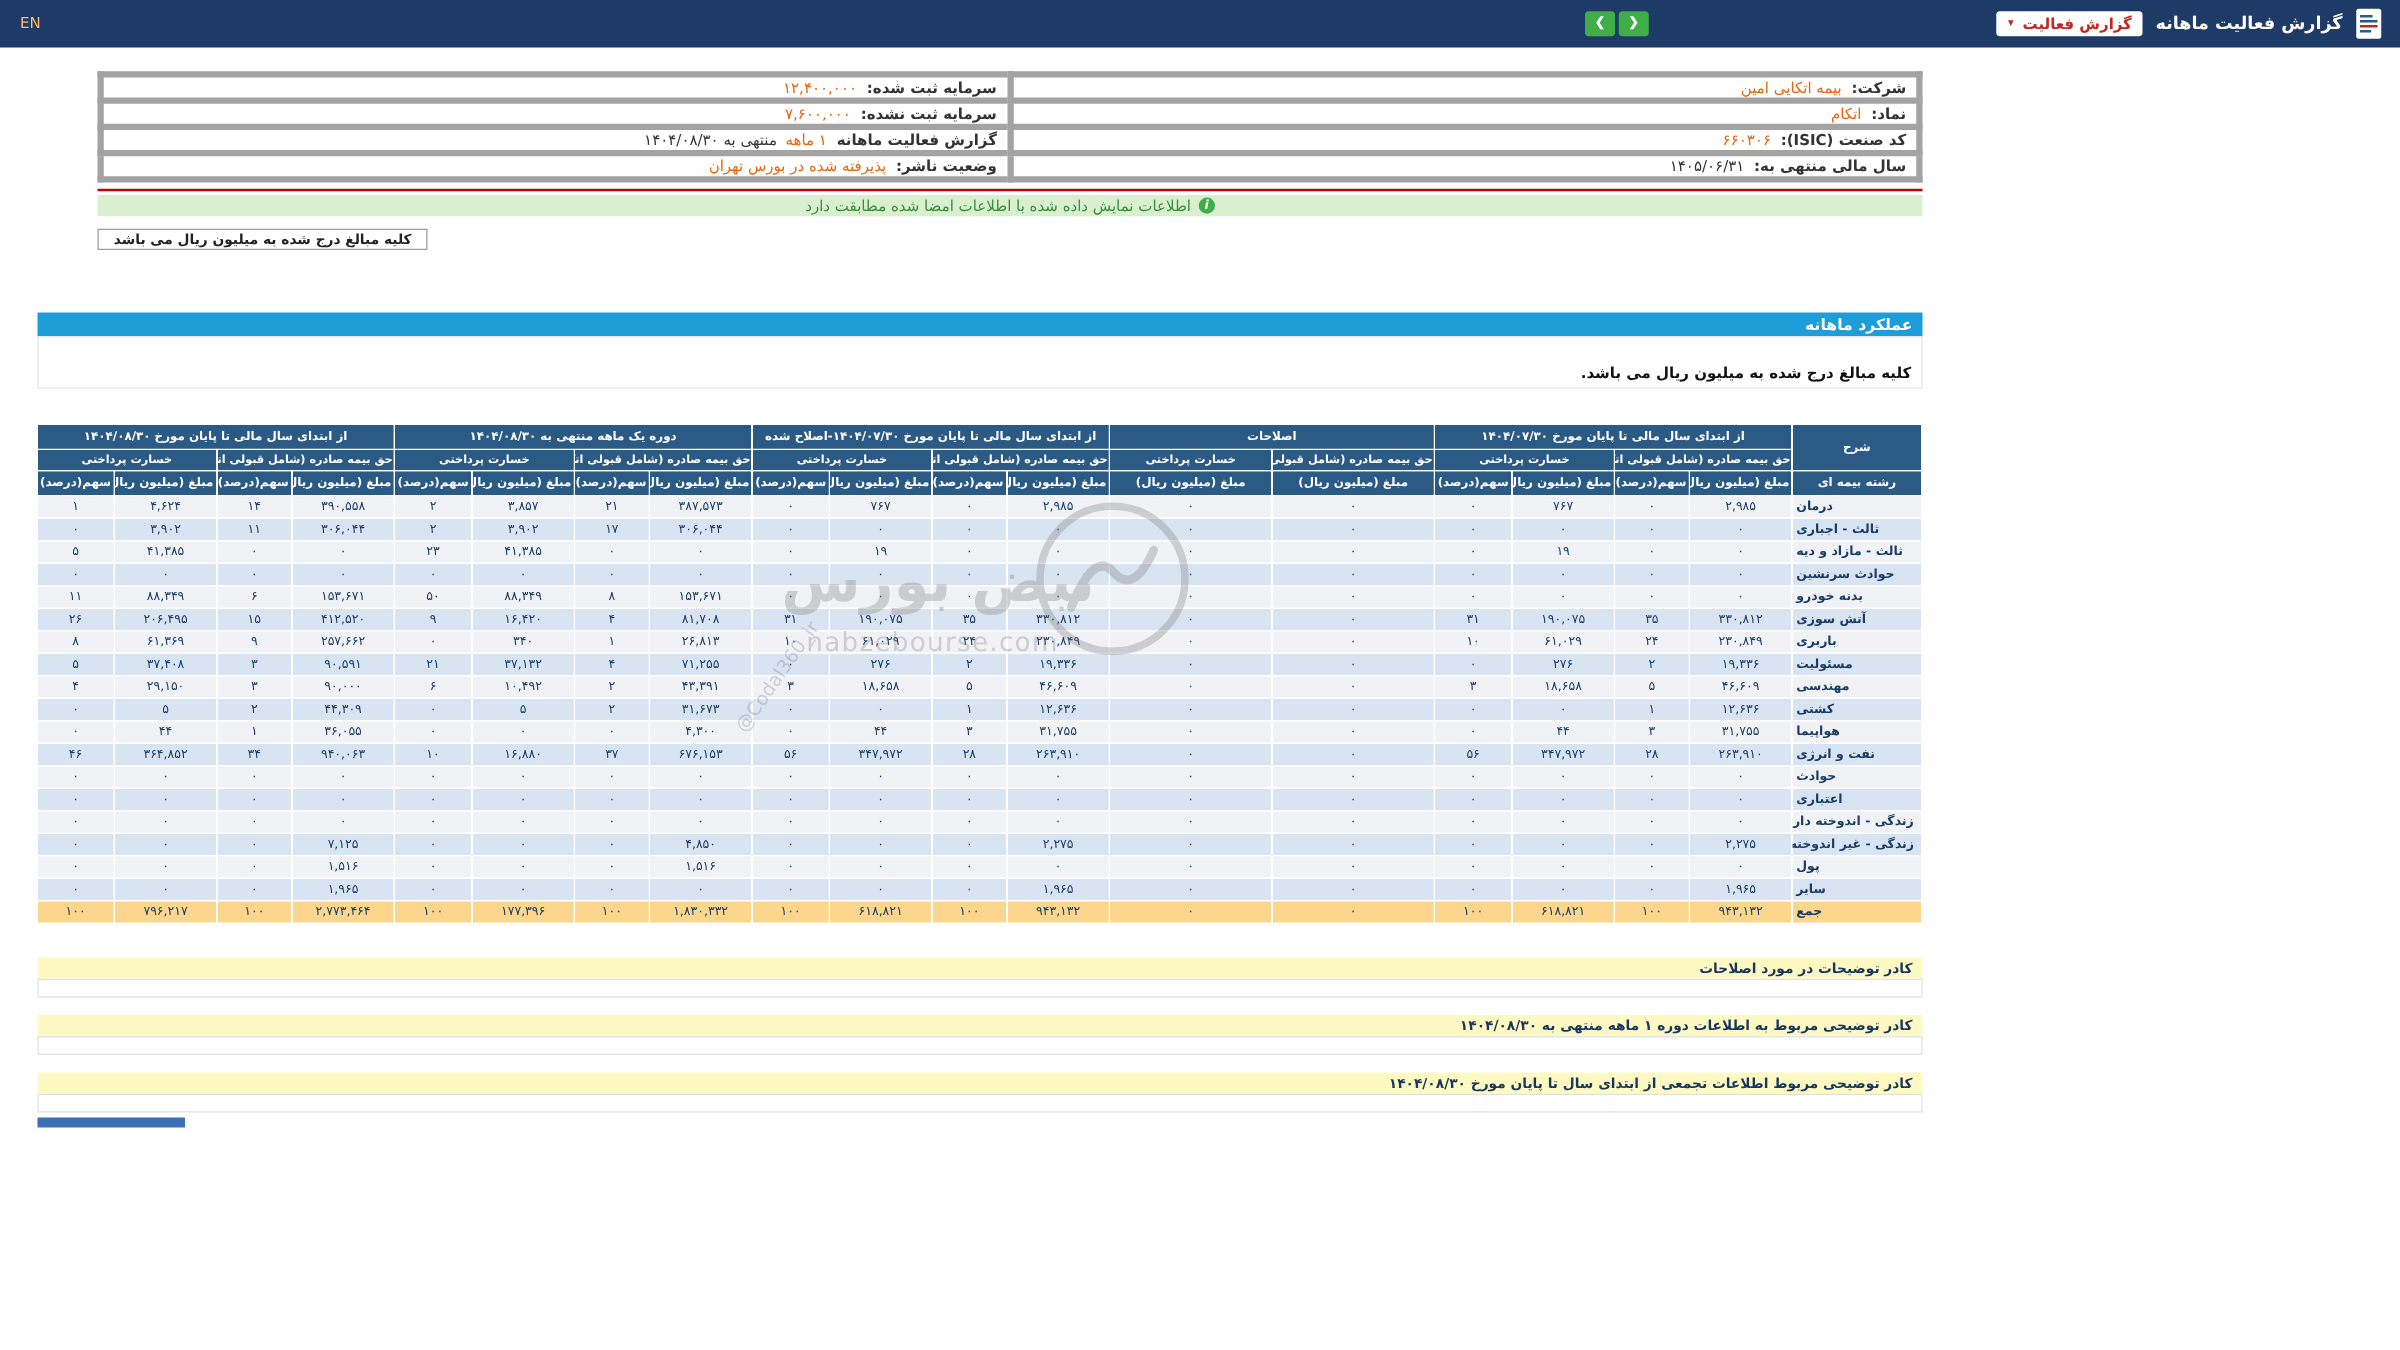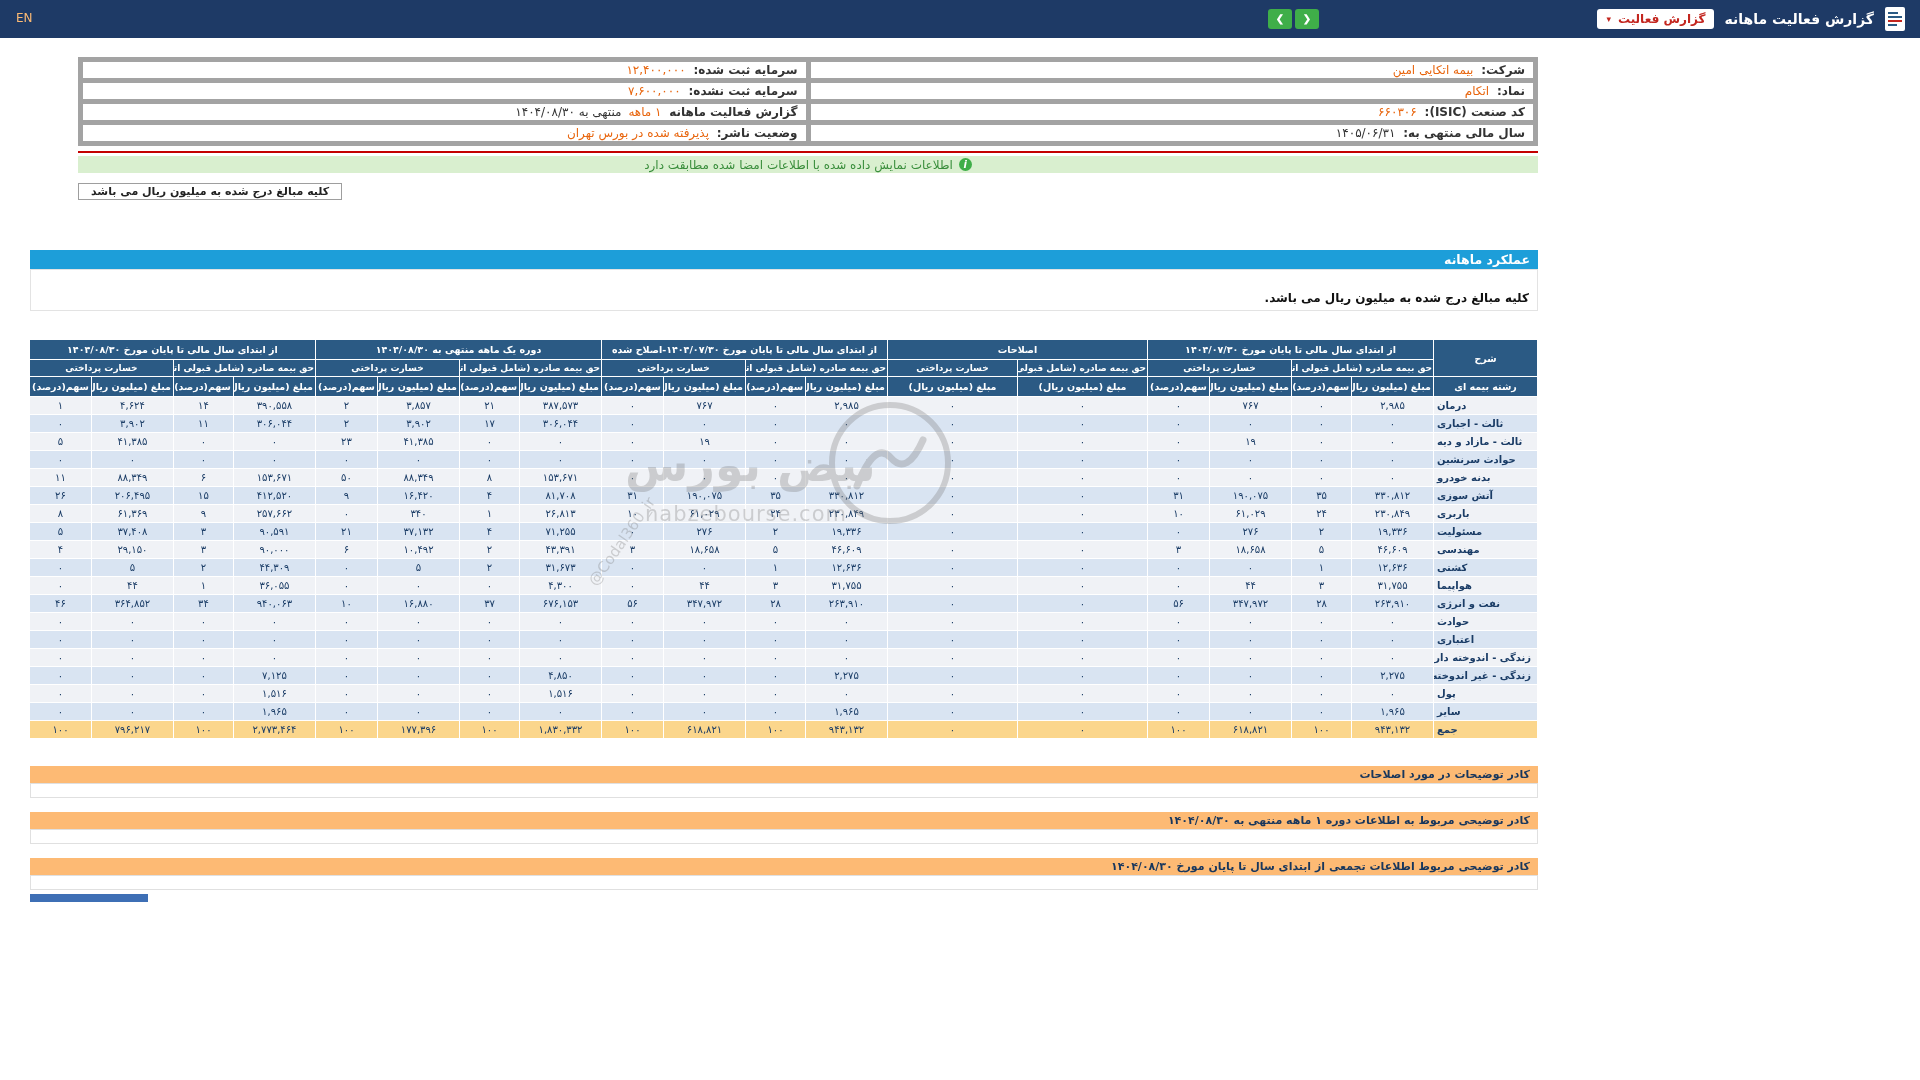--- a/index.html
+++ b/index.html
@@ -40,21 +40,21 @@
   .data-table th { background:#2b5a84; color:#fff; border:1px solid #fff; font-size:9.5px; font-weight:bold; padding:4px 2px; white-space:nowrap; overflow:hidden; text-align:center; }
   .data-table thead tr:nth-child(2) th { font-size:9px; padding:3px 1px; }
   .data-table td { border:1px solid #fff; font-size:10px; color:#1a3c66; text-align:center; padding:1px 3px; height:18px; white-space:nowrap; overflow:hidden; }
   .data-table td.desc { text-align:left; font-weight:bold; padding-right:6px; }
   .data-table tr.odd td { background:#f0f2f6; }
   .data-table tr.even td { background:#d9e4f2; }
   .data-table tr.total td { background:#fbd68c; }
   
   .note-pair { margin-top:14px; }
   .note-pair.first { margin-top:27px; }
-  .note-bar { background:#fdba74; color:#17365d; font-weight:bold; font-size:11px; padding:2px 8px; height:17px; line-height:13px; }
+  .note-bar { background:#fef9c3; color:#17365d; font-weight:bold; font-size:11px; padding:2px 8px; height:17px; line-height:13px; }
   .note-empty { background:#fff; border:1px solid #e0e0e0; height:15px; }
   .scroll-thumb { margin:4px auto 0 0; width:118px; height:8px; background:#3e6fb5; }
   
   .watermark { position:absolute; top:140px; left:540px; width:420px; height:360px; pointer-events:none; z-index:5; color:#777; opacity:.3; }
   .wm-logo { position:absolute; left:255px; top:8px; }
   .wm-brand { position:absolute; left:55px; top:48px; font-size:46px; font-weight:bold; white-space:nowrap; }
   .wm-site { position:absolute; left:75px; top:112px; font-size:21px; letter-spacing:1px; direction:ltr; }
   .wm-handle { position:absolute; left:22px; top:185px; font-size:15px; direction:ltr; transform:rotate(-55deg); transform-origin:left center; }
 </style>
 </head>

